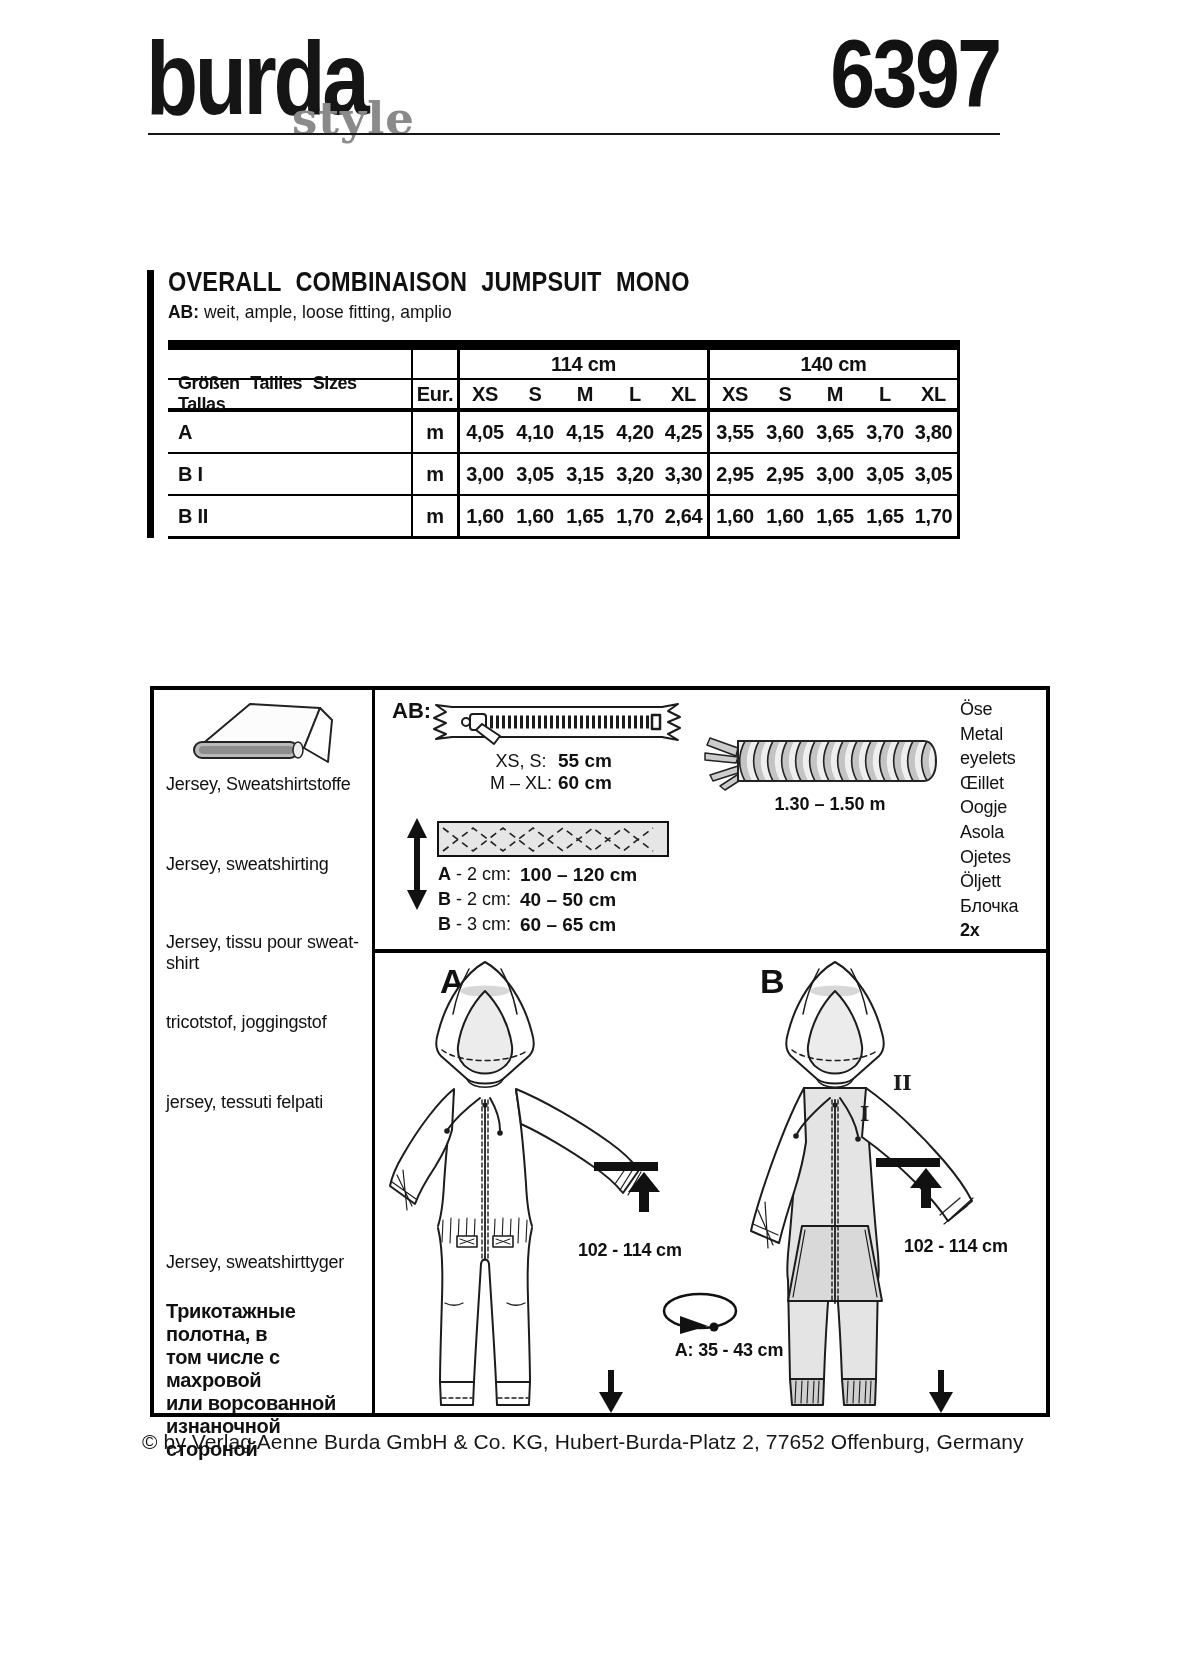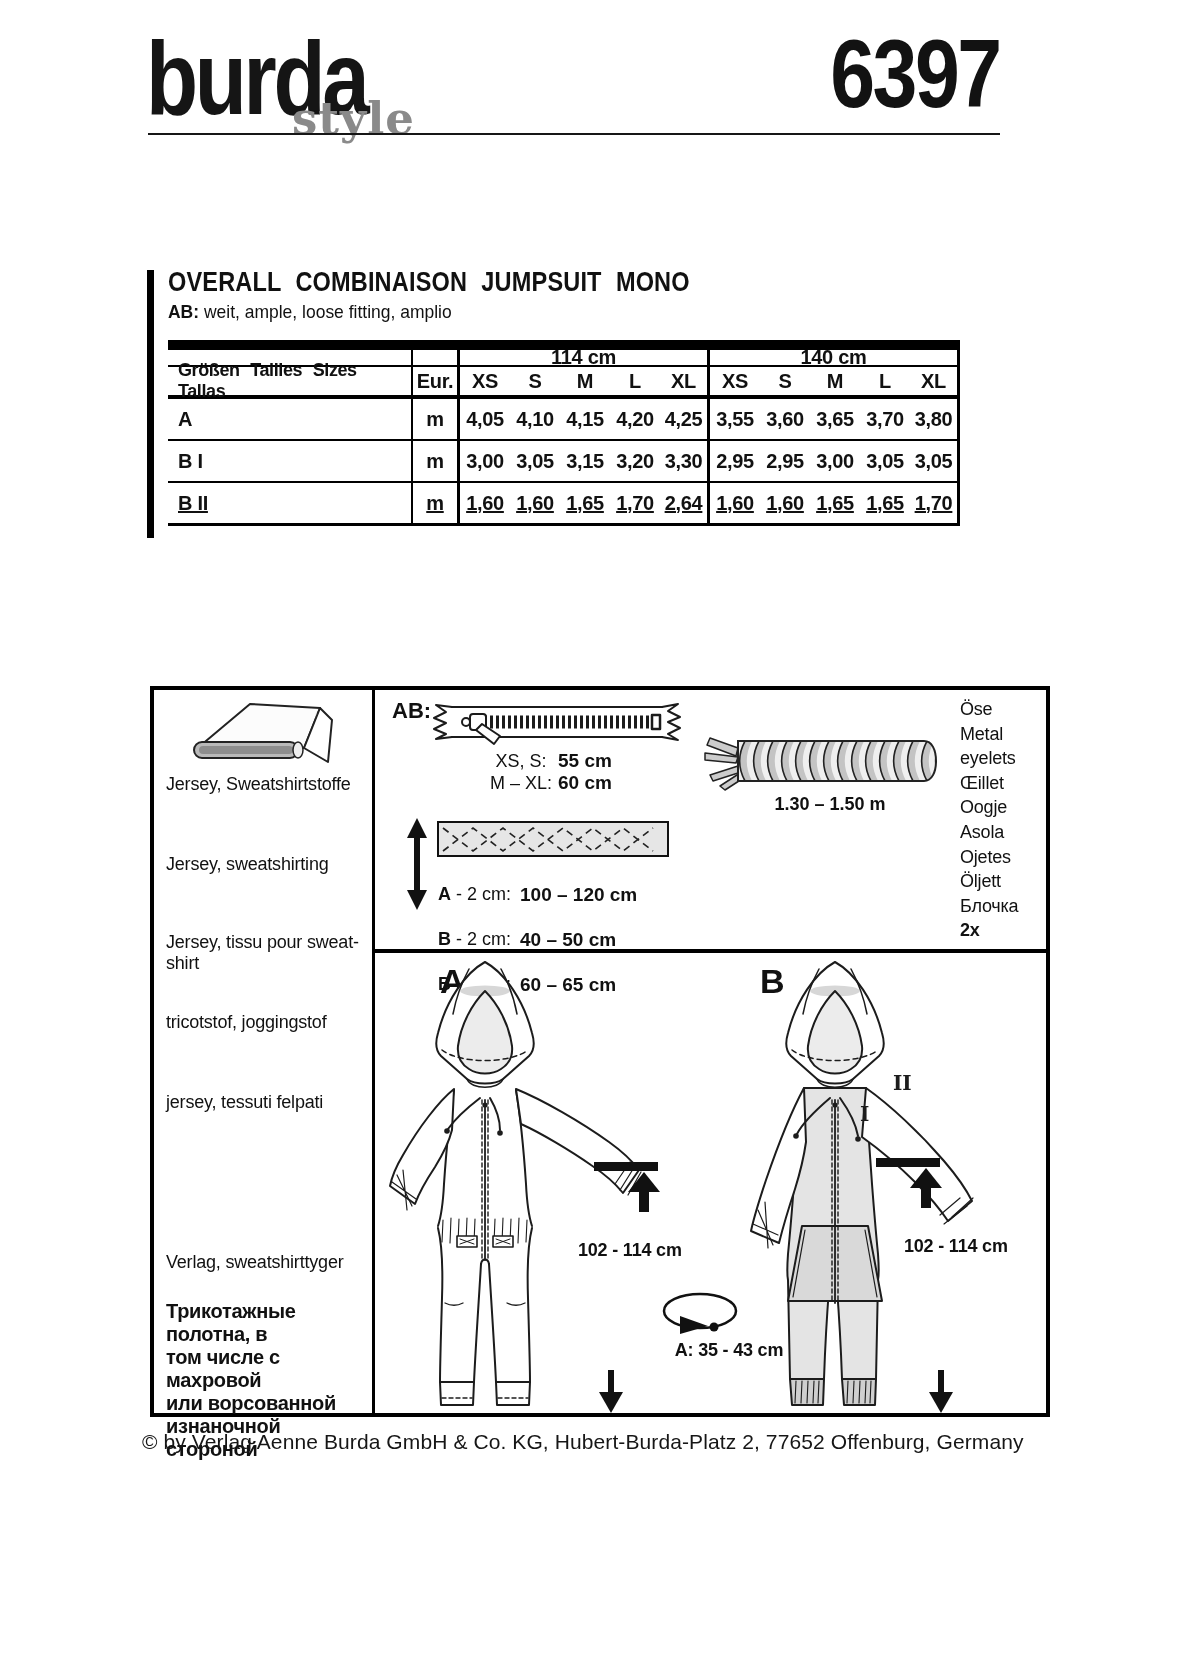--- a/index.html
+++ b/index.html
@@ -27,42 +27,42 @@
   .title-sub { left:168px; top:301px; font-size:19px; transform:scaleX(0.92); transform-origin:left top; white-space:nowrap;}
 
   
   #ftable { left:168px; top:340px; width:792px; }
   .ft-top { height:10px; background:#000; }
   .ftg { display:grid; grid-template-columns:245px 47px repeat(10,50px); }
   .c { display:flex; align-items:center; justify-content:center; font-weight:bold;
        border:0 solid #000; font-size:20px; letter-spacing:-0.3px; }
   .lab { justify-content:flex-start; padding-left:10px; }
   .br2 { border-right-width:2px; } .br3 { border-right-width:3px; }
-  .r1 { height:17px; border-bottom-width:2px; font-size:20px; }
+  .r1 { height:30px; border-bottom-width:2px; font-size:20px; }
   .r2 { height:32px; border-bottom-width:4px; }
   .rd { height:42px; border-bottom-width:2px; }
-  .rdl{ height:43px; border-bottom-width:3px;text-decoration:underline; }
+  .rdl{ height:43px; border-bottom-width:3px; }
   .corner { font-size:18px; word-spacing:6px; letter-spacing:-0.4px; }
 
   
   #mainbox { left:150px; top:686px; width:900px; height:731px; border:4px solid #000; }
   .div-v { left:218px; top:0; width:3px; height:723px; background:#000; }
   .div-h { left:221px; top:259px; width:671px; height:4px; background:#000; }
 
   .fabitem { left:12px; width:200px; font-size:18px; letter-spacing:-0.2px; line-height:21px; }
   .fab-em { left:12px; top:610px; width:202px; font-size:20px; font-weight:bold;
             line-height:23px; white-space:pre-line; letter-spacing:-0.3px;}
 
   .ab-lab { left:238px; top:8px; font-size:22px; font-weight:bold; }
   .zrow-wrap { left:330px; top:60px; font-size:18px;text-align:center; }
   .zrow { display:flex; height:22px; align-items:center; }
   .zrow .zl { width:74px; }
   .zrow .zv { font-weight:bold; font-size:19px; }
   .erow-wrap { left:284px; top:172px; font-size:18px; }
-  .erow { display:flex; height:25px; align-items:center;margin-top:20px; }
+  .erow { display:flex; height:25px; align-items:center; }
   .erow .el { width:82px; }
   .erow .ev { font-weight:bold; font-size:19px; }
   .cordlab { left:596px; top:104px; width:160px; text-align:center; font-weight:bold; font-size:18px; }
   .eyelets { left:806px; top:7px; font-size:18px; line-height:24.6px; letter-spacing:-0.2px; }
 
   .viewlab { font-size:34px; font-weight:bold; }
   .mlabel { font-weight:bold; font-size:17px; white-space:nowrap; letter-spacing:-0.2px;}
 
   .copyright { left:142px; top:1430px; font-size:21px; letter-spacing:0.1px; color:#161616; white-space:nowrap; }
 </style>
@@ -156,21 +156,21 @@
       <path d="M132,12 L144,24 L140,66 L116,52 Z" fill="#fff" stroke="#222" stroke-width="2" stroke-linejoin="round"></path>
       <rect x="6" y="46" width="104" height="16" rx="8" fill="#b9b9b9" stroke="#222" stroke-width="2"></rect>
       <rect x="11" y="50" width="94" height="8" rx="4" fill="#8d8d8d"></rect>
       <ellipse cx="110" cy="54" rx="5" ry="8" fill="#eee" stroke="#222" stroke-width="1.5"></ellipse>
     </svg>
     <div class="abs fabitem" style="top:84px">Jersey, Sweatshirtstoffe</div>
     <div class="abs fabitem" style="top:164px">Jersey, sweatshirting</div>
     <div class="abs fabitem" style="top:242px">Jersey, tissu pour sweat-shirt</div>
     <div class="abs fabitem" style="top:322px">tricotstof, joggingstof</div>
     <div class="abs fabitem" style="top:402px">jersey, tessuti felpati</div>
-    <div class="abs fabitem" style="top:562px">Verlag, sweatshirttyger</div>
+    <div class="abs fabitem" style="top:562px">Jersey, sweatshirttyger</div>
     <div class="abs fab-em">Трикотажные полотна, в
 том числе с махровой
 или ворсованной
 изнаночной стороной</div>
 
     <div class="abs ab-lab">AB:</div>
     <svg class="abs" style="left:272px;top:2px" width="262" height="60" viewBox="0 0 262 60">
       <g fill="none" stroke="#1b1b1b" stroke-width="2" stroke-linejoin="round" stroke-linecap="round">
         <path d="M26,15 H236 M26,45 H236"></path>
         <path d="M26,15 L10,13 L20,20 L8,26 L20,31 L8,37 L20,42 L10,47 L26,45"></path>

